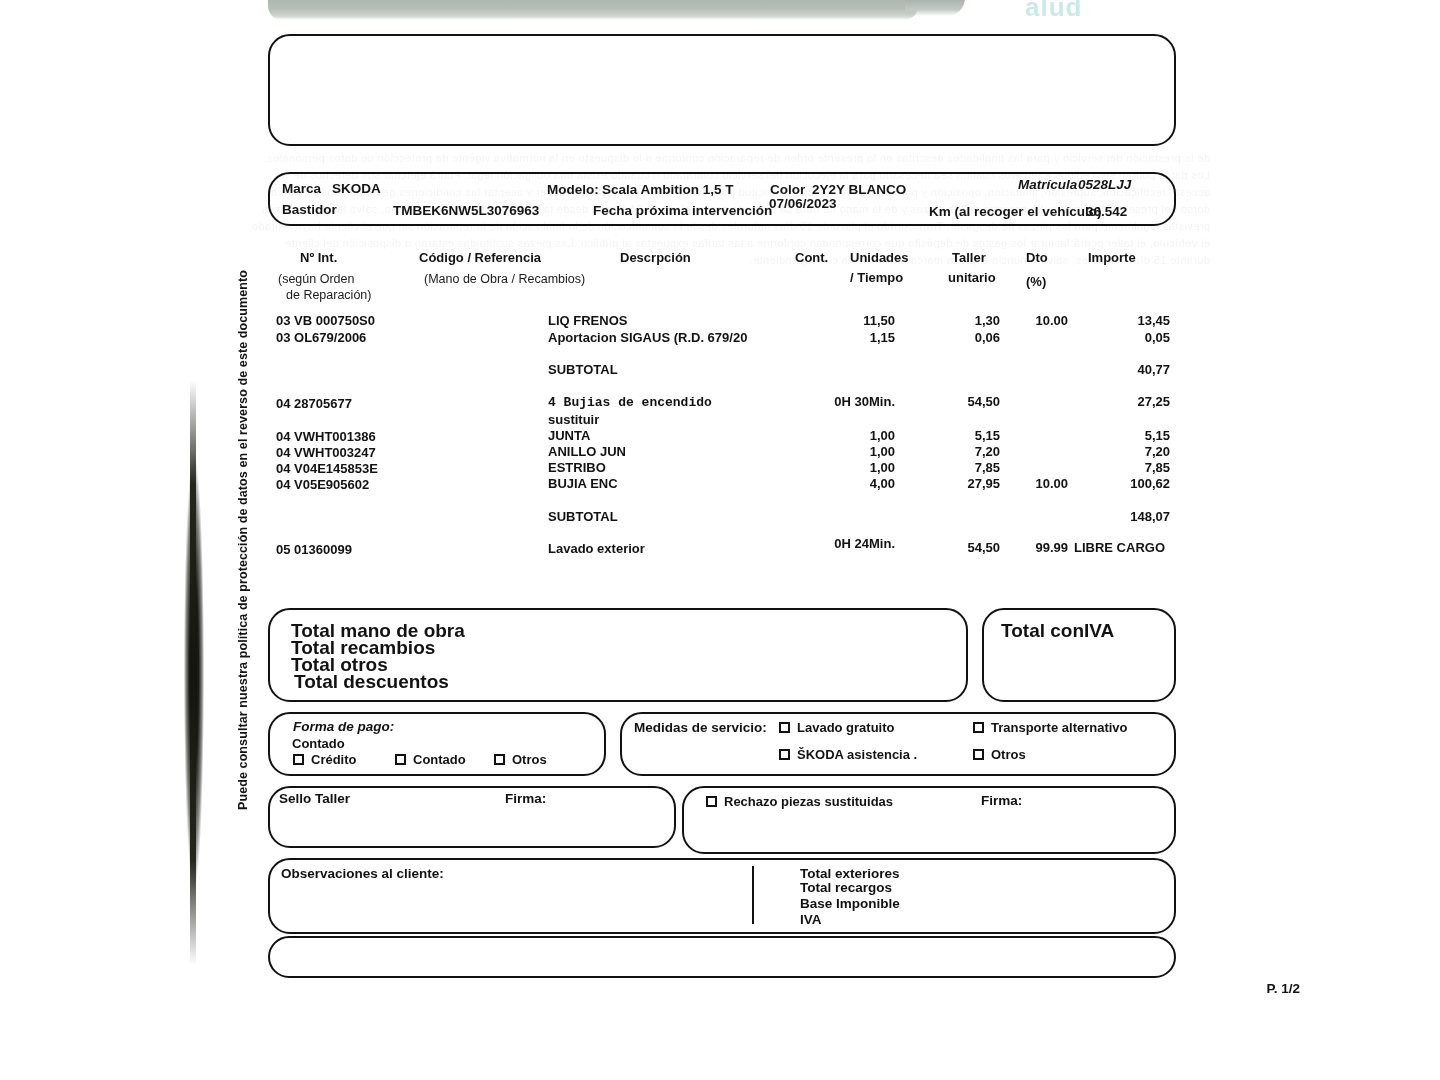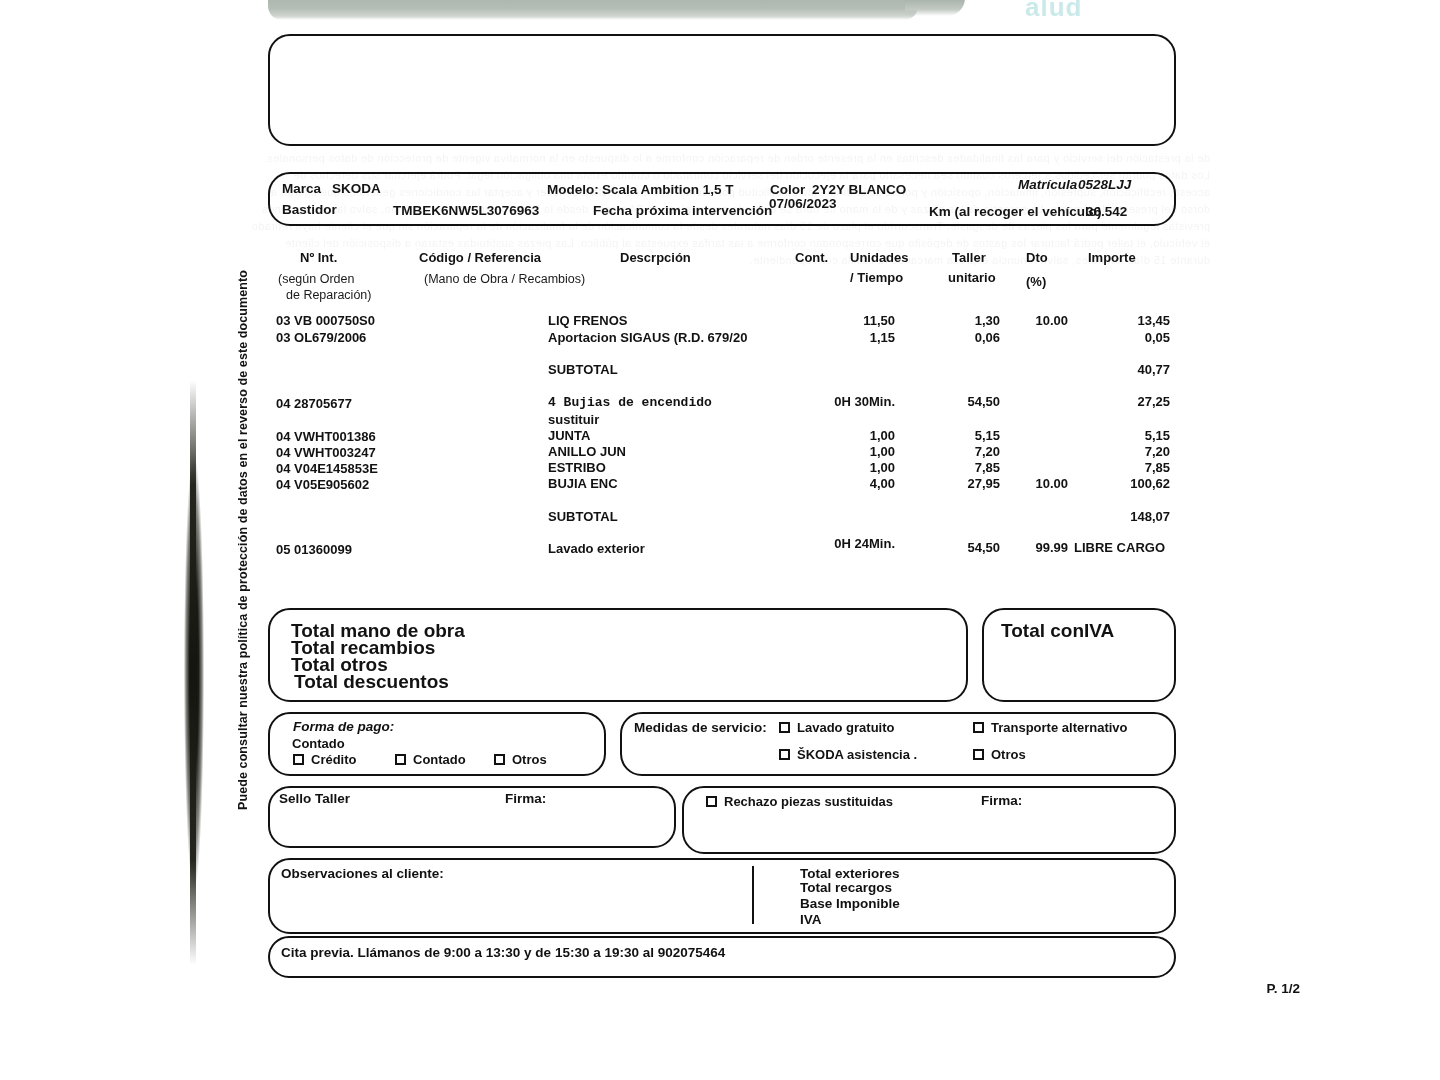--- a/index.html
+++ b/index.html
@@ -369,17 +369,16 @@
 
   <div class="fbox" id="box-obs"></div>
   <div id="obs-divider"></div>
   <div class="txt" style="left:281px; top:866px; font-size:13.5px; font-weight:bold;">Observaciones al cliente:</div>
   <div class="txt" style="left:800px; top:866px; font-size:13.5px; font-weight:bold;">Total exteriores</div>
   <div class="txt" style="left:800px; top:880px; font-size:13.5px; font-weight:bold;">Total recargos</div>
   <div class="txt" style="left:800px; top:896px; font-size:13.5px; font-weight:bold;">Base Imponible</div>
   <div class="txt" style="left:800px; top:912px; font-size:13.5px; font-weight:bold;">IVA</div>
 
   <div class="fbox" id="box-cita"></div>
-  <div class="txt" style="left:281px; top:945px; font-size:13.5px; font-weight:bold;">Cita previa. Llámanos de 9:00 a 13:30 y de 15:30 a 19:30  al  902075464</div>
 
   <div id="page-no">P. 1/2</div>
 
 </div>
 
 </body></html>

